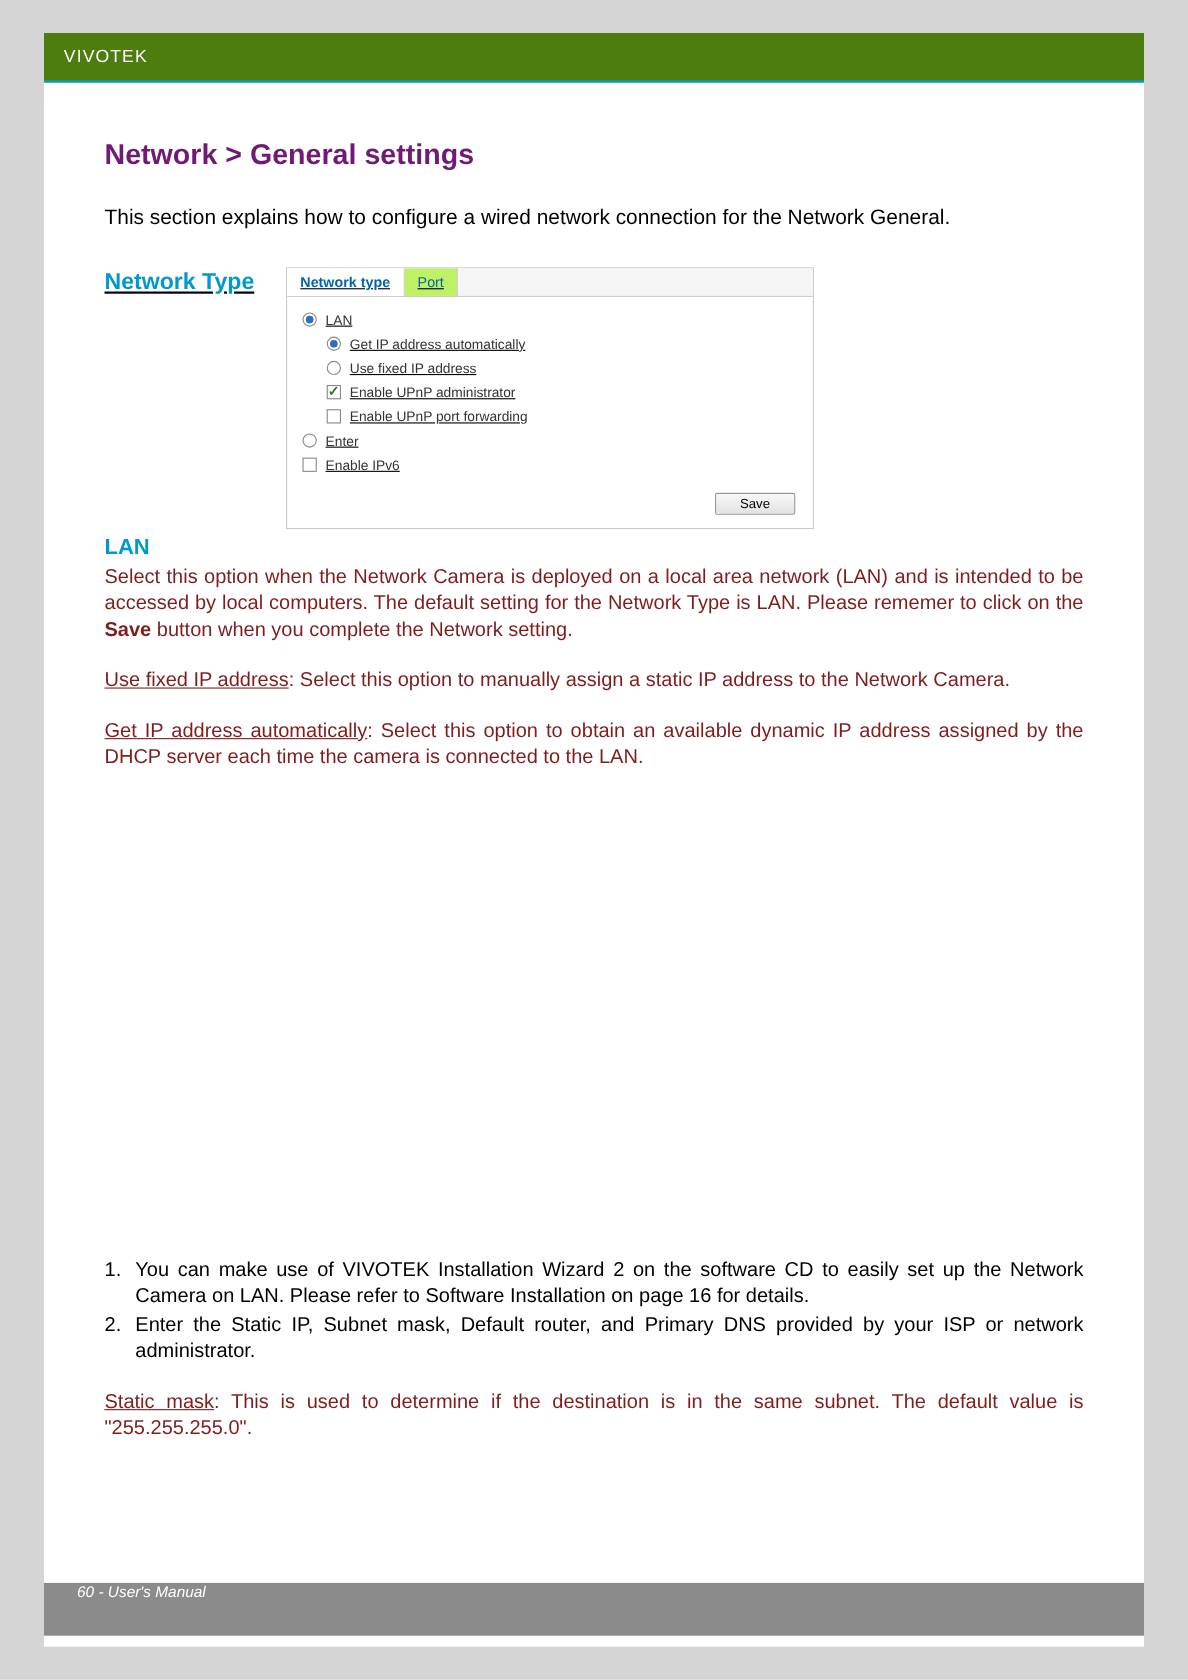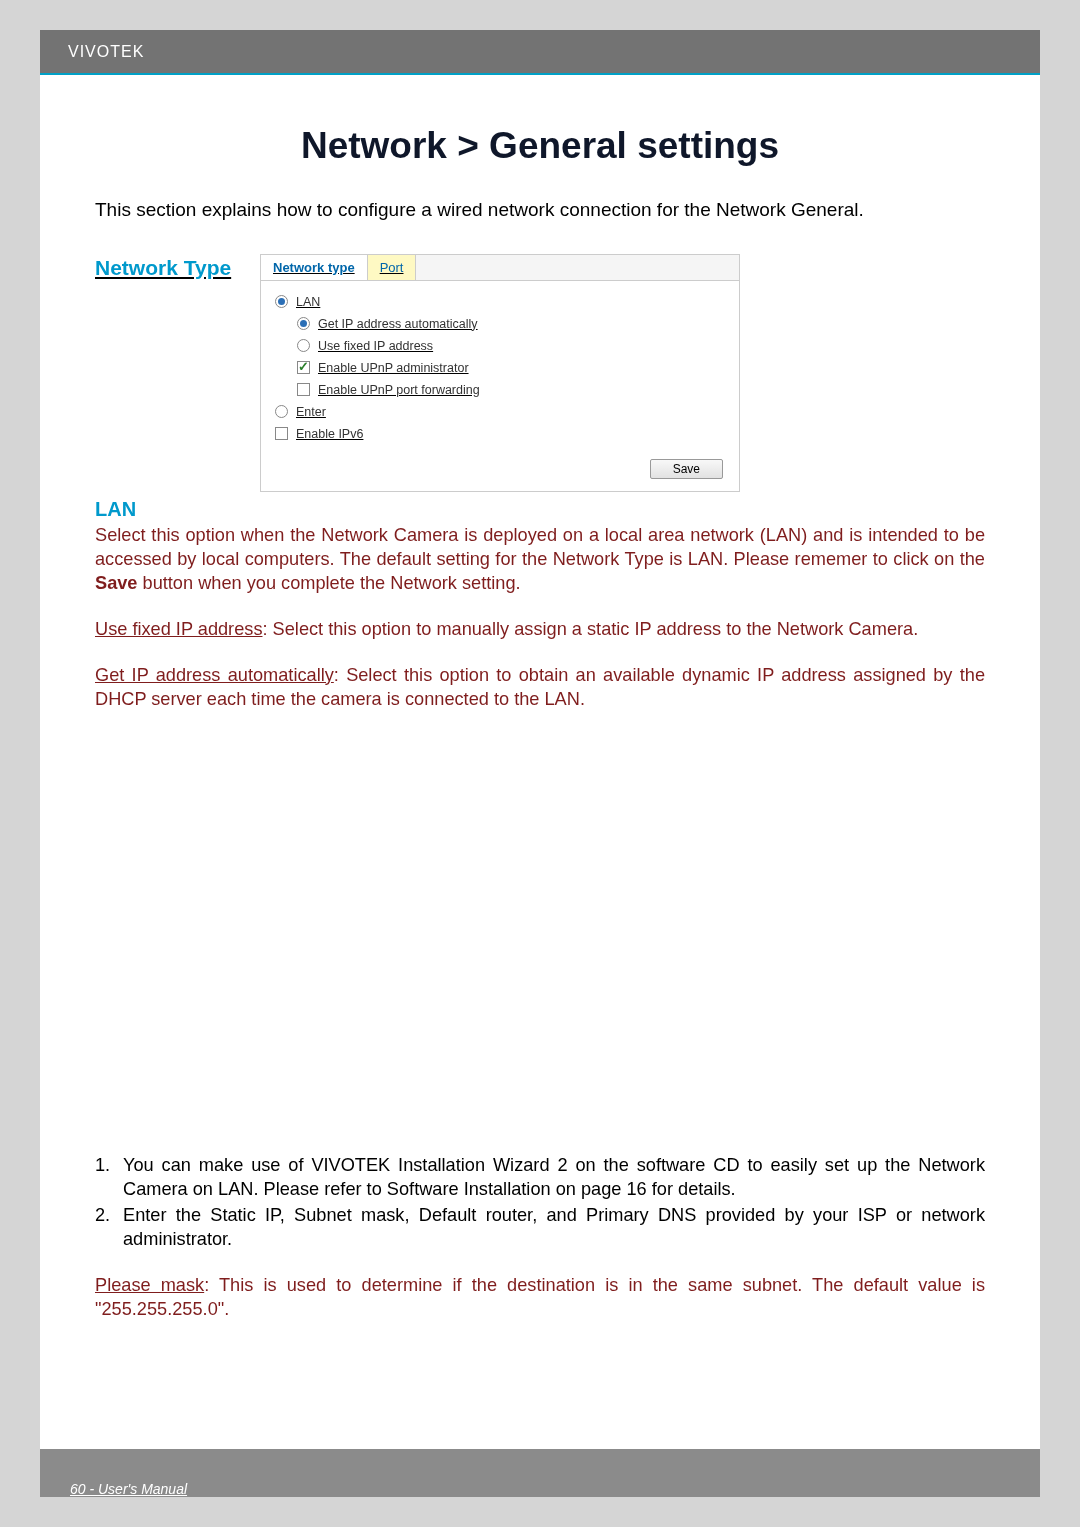--- a/index.html
+++ b/index.html
@@ -14,41 +14,40 @@
       position: absolute;
       left: 40px;
       top: 30px;
       width: 1000px;
       height: 1467px;
       background: #ffffff;
     }
     .header-bar {
       width: 100%;
       height: 45px;
-      background: #737373;
+      background: #4d7c0f;
       display: flex;
       align-items: center;
-      padding-left: 28px;
+      padding-left: 18px;
       border-bottom: 2px solid #00a0c6;
     }
     .brand {
       color: #ffffff;
       font-size: 16px;
       letter-spacing: 1px;
       font-weight: normal;
     }
     .content {
       padding: 50px 55px 0 55px;
     }
     .page-title {
-      color: #0f172a;
-      font-size: 37px;
+      color: #701a75;
+      font-size: 26px;
       font-weight: bold;
       margin-bottom: 30px;
-      text-align: center;
     }
     .intro-text {
       font-size: 19px;
       color: #000;
       line-height: 1.4;
       text-align: justify;
       margin-bottom: 30px;
     }
     .nt-row {
       display: flex;
@@ -77,21 +76,21 @@
     .tab {
       padding: 5px 12px;
       font-size: 13px;
       color: #0066aa;
       font-weight: bold;
       border-right: 1px solid #ccc;
       background: #ffffff;
       cursor: pointer;
     }
     .tab.inactive {
-      background: #fef9c3;
+      background: #bef264;
       font-weight: normal;
       text-align: right;
     }
     .opts {
       padding: 14px 10px 6px 14px;
       font-size: 12.5px;
       color: #333;
     }
     .opt-row {
       display: flex;
@@ -161,32 +160,31 @@
       margin-bottom: 22px;
     }
     .list-item {
       display: flex;
       margin-bottom: 2px;
     }
     .list-num { width: 28px; flex-shrink: 0; }
     .list-txt { flex: 1; }
     .footer {
       position: absolute;
-      bottom: 0;
+      bottom: 10px;
       left: 0;
       right: 0;
       height: 48px;
       background: #8b8b8b;
       color: #ffffff;
       font-style: italic;
       font-size: 14px;
       display: flex;
-      align-items: flex-end;
+      align-items: flex-start;
       padding-left: 30px;
-      text-decoration: underline;
     }
     .spacer-large { height: 420px; }
   </style>
 </head>
 <body>
 
 <div class="page">
 
   <div class="header-bar">
     <span class="brand">VIVOTEK</span>
@@ -263,21 +261,21 @@
         <span class="list-num">1.</span>
         <span class="list-txt">You can make use of VIVOTEK Installation Wizard 2 on the software CD to easily set up the Network Camera on LAN. Please refer to Software Installation on page 16 for details.</span>
       </div>
       <div class="list-item">
         <span class="list-num">2.</span>
         <span class="list-txt">Enter the Static IP, Subnet mask, Default router, and Primary DNS provided by your ISP or network administrator.</span>
       </div>
     </div>
 
     <p class="body-text">
-      <span class="u">Please mask</span><span>: This is used to determine if the destination is in the same subnet. The default value is "255.255.255.0".</span>
+      <span class="u">Static mask</span><span>: This is used to determine if the destination is in the same subnet. The default value is "255.255.255.0".</span>
     </p>
 
 
   </div>
 
   <div class="footer">
     <span>60 - User's Manual</span>
   </div>
 
 </div>

